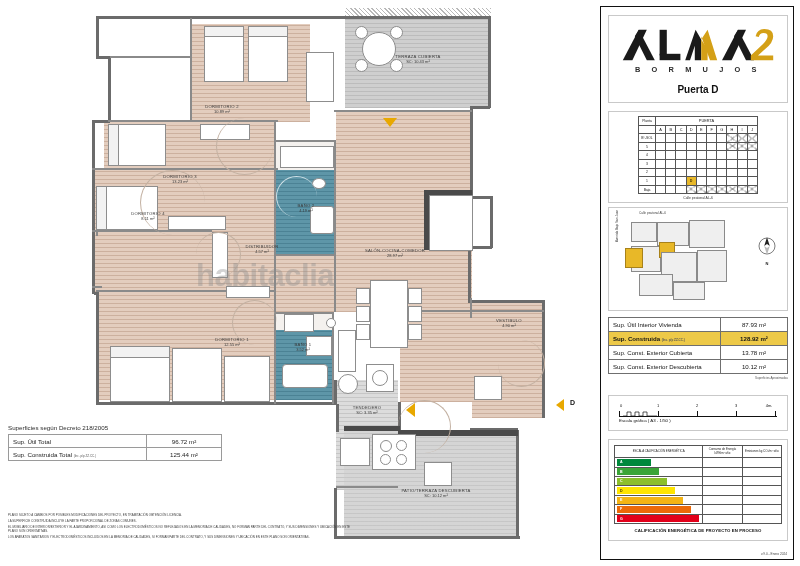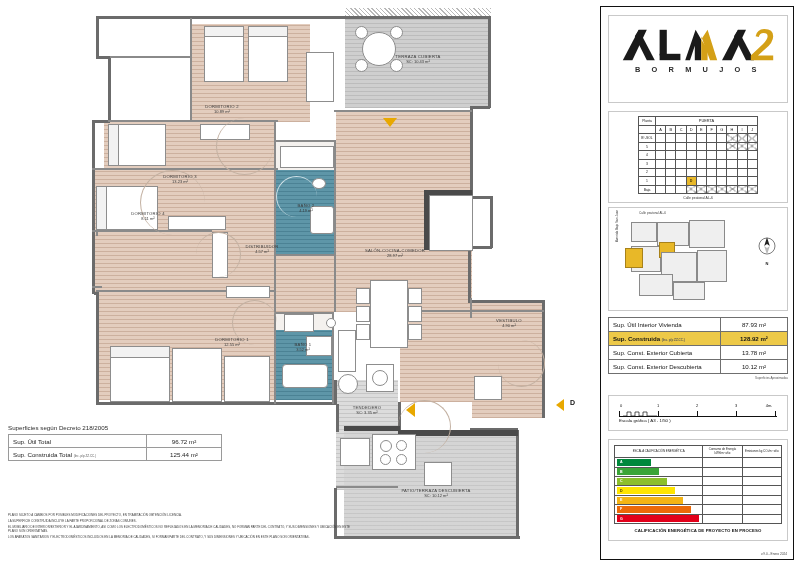--- a/index.html
+++ b/index.html
@@ -335,20 +335,21 @@
     </div>
     <div class="room-label" style="left:336px;top:405px;width:62px;">
       <span class="rn">TENDEDERO</span>
       <span class="ra">SC: 3.35 m²</span>
     </div>
     <div class="room-label" style="left:380px;top:488px;width:112px;">
       <span class="rn">PATIO/TERRAZA DESCUBIERTA</span>
       <span class="ra">SC: 10.12 m²</span>
     </div>
 
+    <div id="watermark">habitaclia</div>
 
     <div id="surf-block">
       <div id="surf-title">Superficies según  Decreto 218/2005</div>
       <table id="surf-table">
         <tbody>
             <tr>
           <td><span>Sup. Útil Total</span></td>
           <td class="val">96.72 m²</td>
         </tr>
         <tr>
@@ -379,20 +380,21 @@
           <polygon points="84,44 97,6 104,18 104,44 96,44 96,26 90,44" fill="#1a1a1a"></polygon>
           <polygon points="104,18 112,6 124,44 115,44 104,14" fill="#d4a017"></polygon>
           <polygon points="104,18 104,44 112,44 112,30" fill="#d4a017"></polygon>
           <polygon points="130,44 150,6 160,6 142,44" fill="#1a1a1a"></polygon>
           <polygon points="150,6 170,44 160,44 145,14" fill="#1a1a1a"></polygon>
           <path d="M172 14 q2-9 11-9 q11,0 11,9 q0,8-10,16 l-9,8 h19 v6 h-28 v-6 l15,-14 q6,-6 6,-10 q0,-4-5,-4 q-5,0-6,5 z" fill="#d4a017"></path>
         </svg>
       </div>
       <div id="logo-sub">B O R M U J O S</div>
       <div id="logo-plant">
+        <div>Puerta D</div>
       </div>
     </div>
 
     <div class="tb-sec" id="grid-box">
       <table id="ptable">
         <tbody>
             <tr>
           <th class="lab" rowspan="1">Planta</th>
           <th colspan="10">PUERTA</th>
         </tr>

